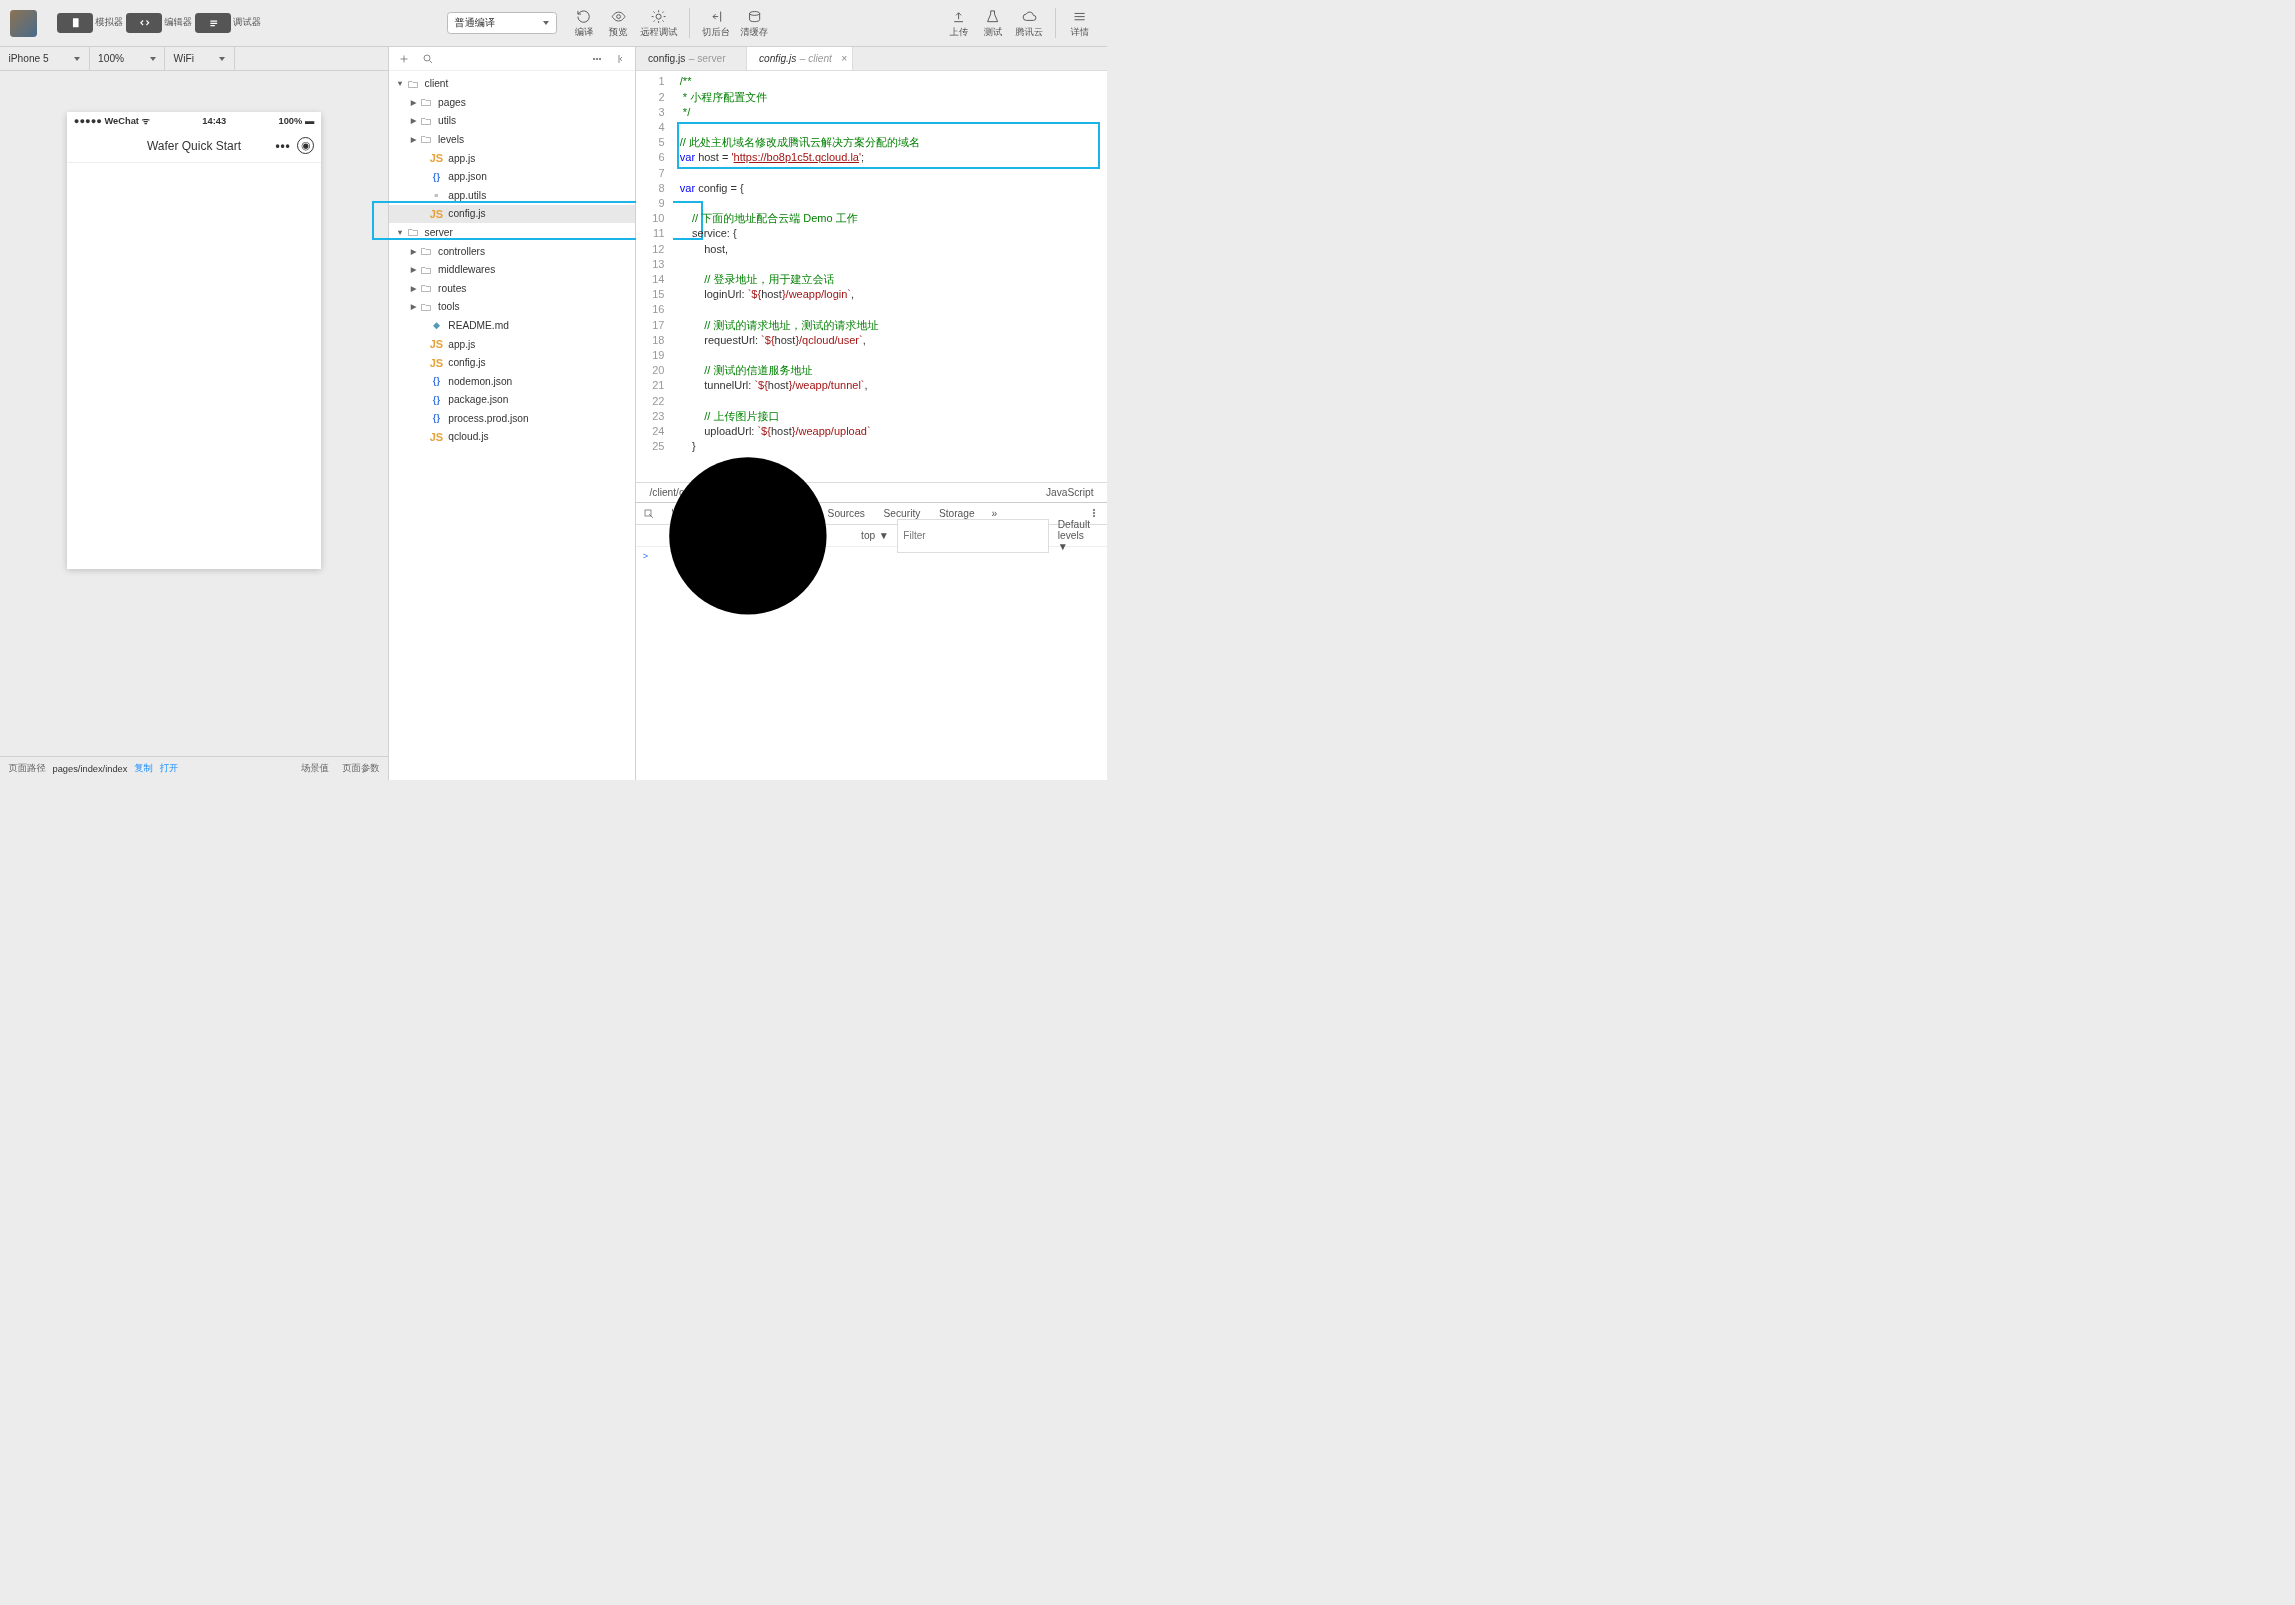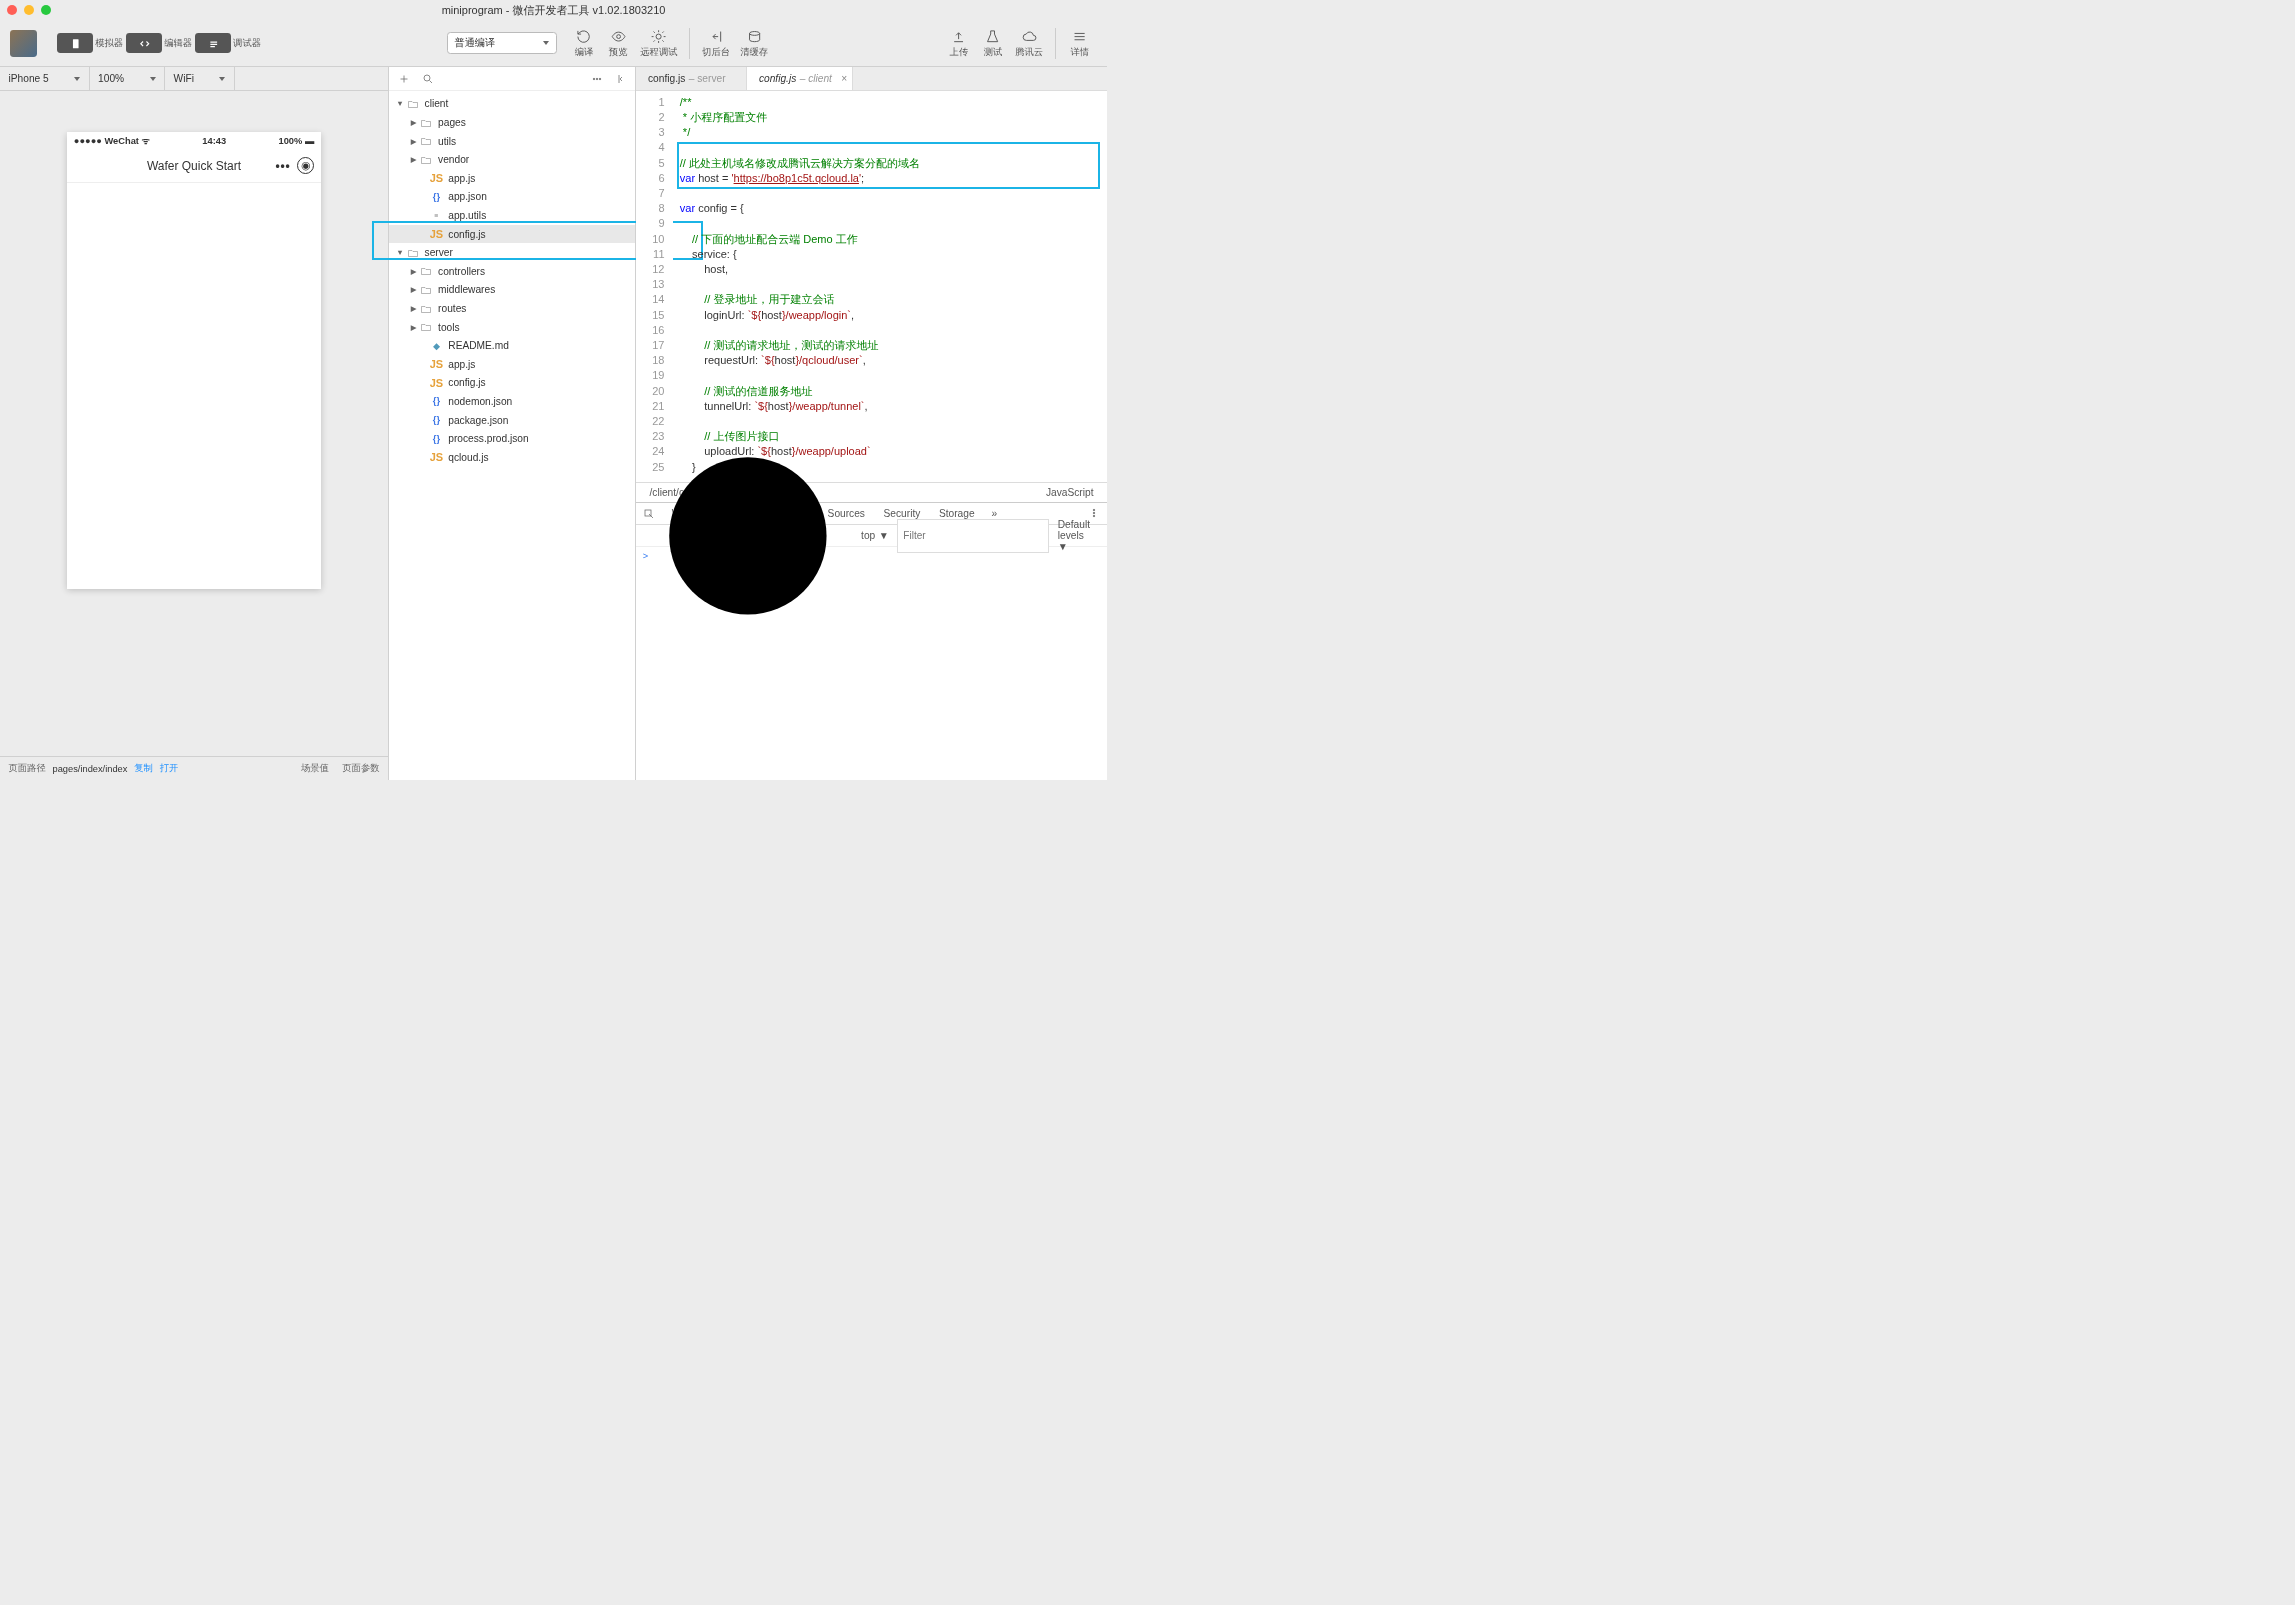--- a/index.html
+++ b/index.html
@@ -103,28 +103,20 @@
 .devfilter select,.devfilter input{border:0.8px solid #ddd;height:34px;font-size:10px;padding:0 5.1px}
 .devfilter .dd{display:flex;align-items:center;gap:3.4px;color:#555;cursor:pointer}
 .devcon{flex:1;padding:3.4px 6.8px;font-family:Menlo,monospace;font-size:9.3px;color:#367cf1}
 .gear-r{margin-left:auto}
 </style>
 </head>
 <body>
 
 <div class="window">
 
-  <div class="titlebar">
-    <div class="traffic">
-      <div class="dot red"></div>
-      <div class="dot yellow"></div>
-      <div class="dot green"></div>
-    </div>
-    <div class="title">miniprogram - 微信开发者工具 v1.02.1803210</div>
-  </div>
 
   <div class="toolbar">
     <div class="avatar-top"></div>
     <div class="tbgroup">
       <div class="tbitem">
           <div class="tbicon">
             <svg viewBox="0 0 24 24">
               <rect x="7" y="4" width="10" height="16" rx="1"></rect>
             </svg>
           </div>
@@ -327,21 +319,21 @@
             </span>
             <span>utils</span>
           </div>
         <div class="tnode" style="padding-left:20.3px">
             <span class="tarrow">▶</span>
             <span class="ticon folder">
               <svg viewBox="0 0 24 24">
                 <path d="M3 7v12h18V9H12l-2-2H3z"></path>
               </svg>
             </span>
-            <span>vendor</span>
+            <span>levels</span>
           </div>
         <div class="tnode" style="padding-left:30.5px">
             <span class="tarrow"></span>
             <span class="ticon js">JS</span>
             <span>app.js</span>
           </div>
         <div class="tnode" style="padding-left:30.5px">
             <span class="tarrow"></span>
             <span class="ticon json">{}</span>
             <span>app.json</span>

